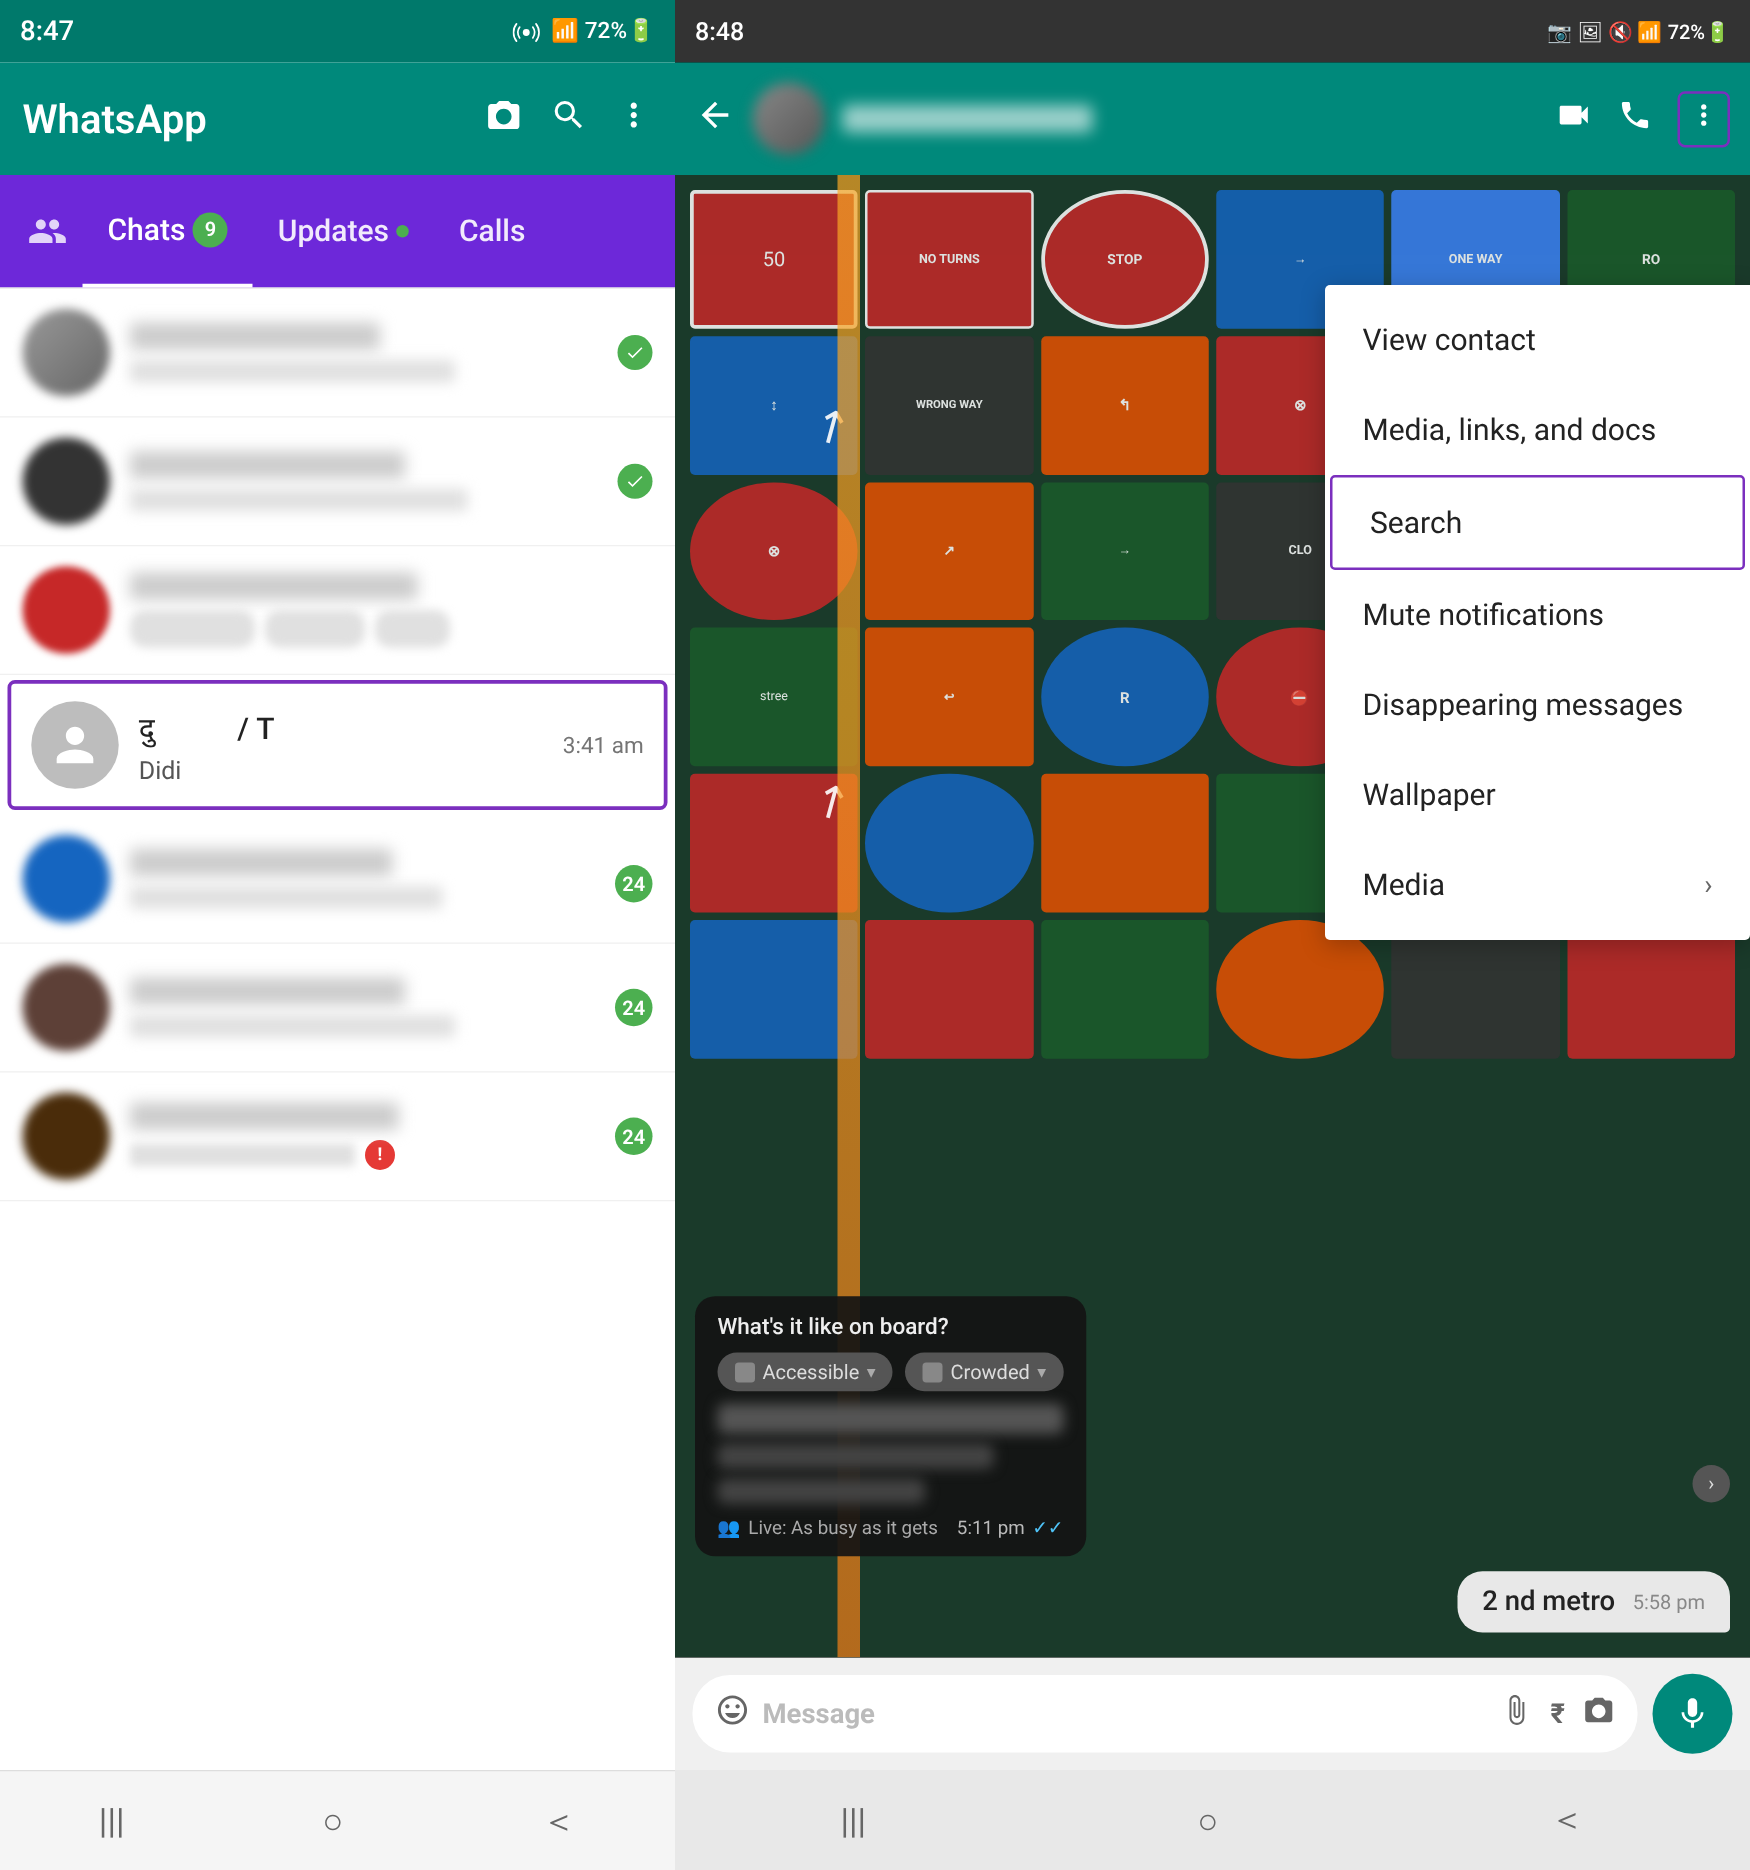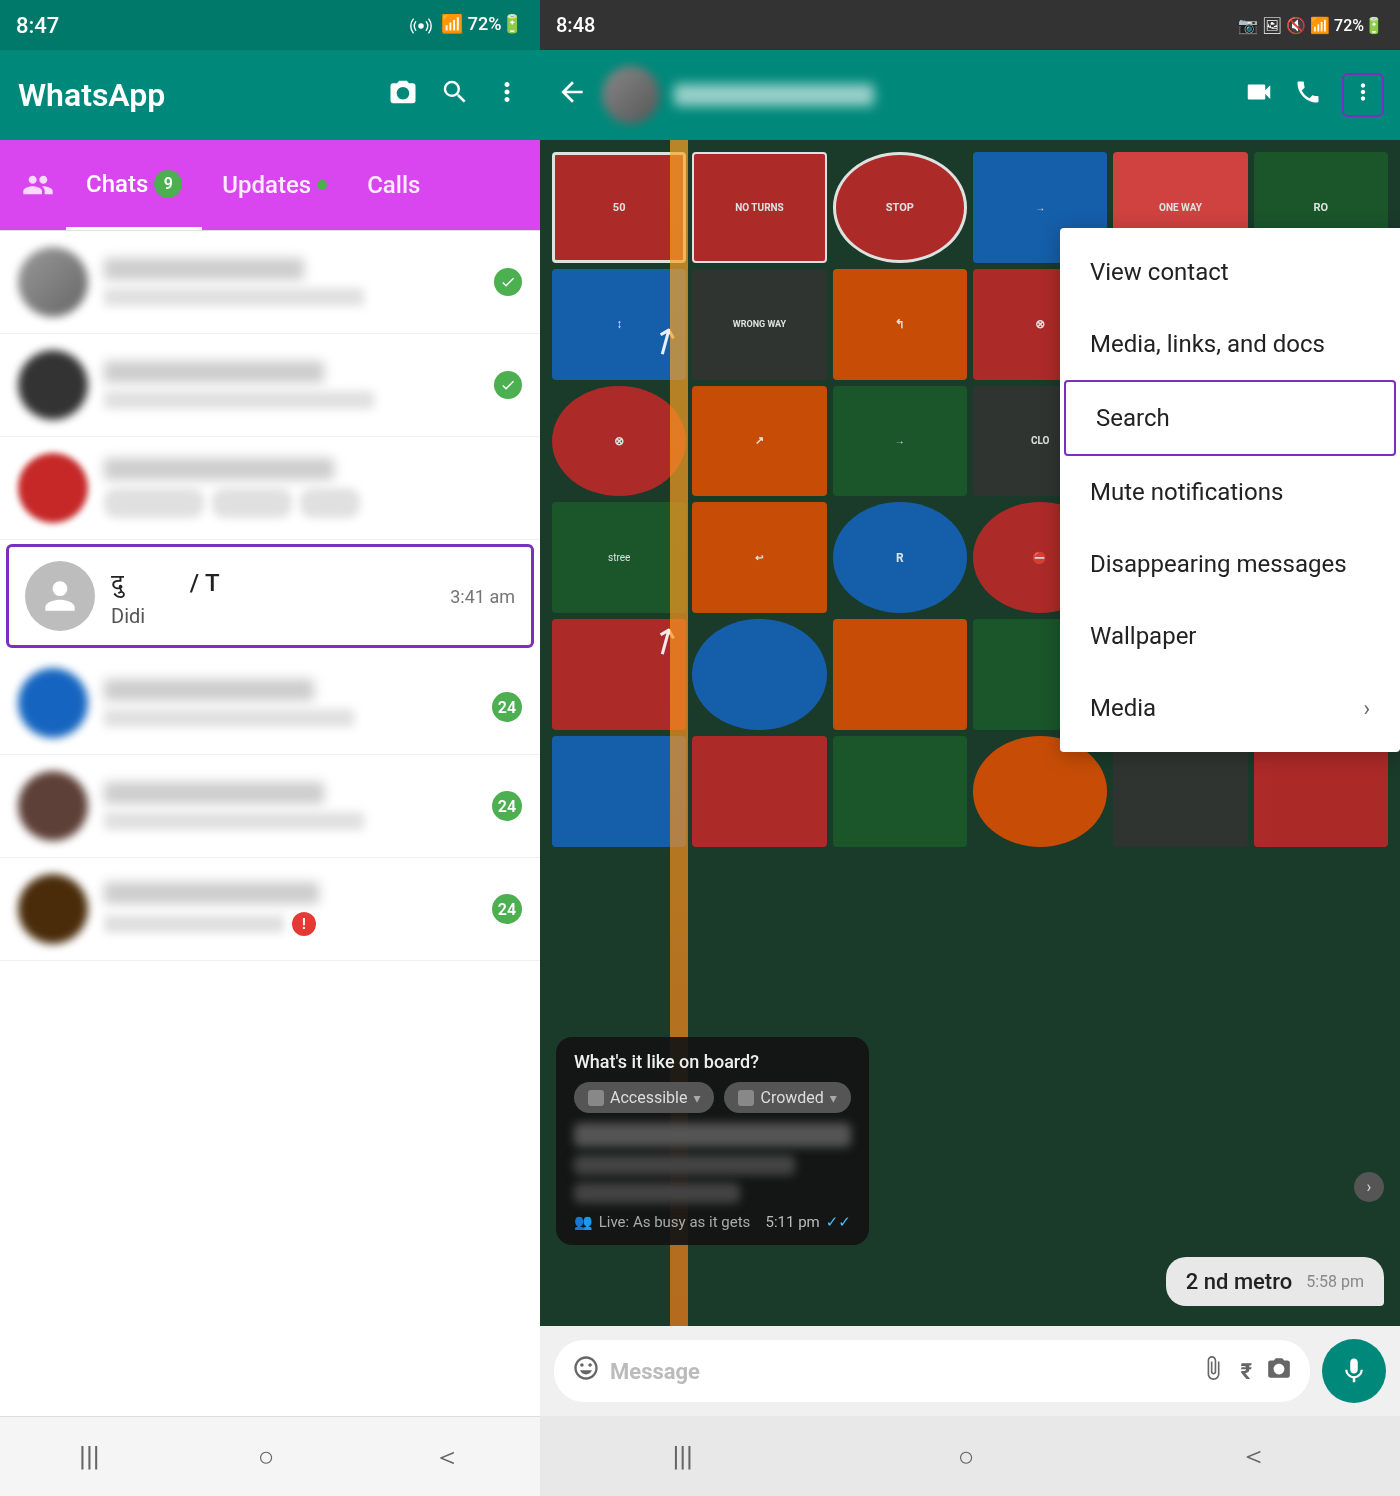--- a/index.html
+++ b/index.html
@@ -55,21 +55,21 @@
       align-items: center;
     }
 
     .header-icon {
       color: #fff;
       font-size: 26px;
       cursor: pointer;
     }
 
     .tabs-bar {
-      background: #d946ef;
+      background: #6d28d9;
       display: flex;
       align-items: center;
       height: 90px;
       padding: 0 10px;
       gap: 0;
     }
 
     .tab-community {
       color: rgba(255,255,255,0.85);
       font-size: 28px;
@@ -625,25 +625,25 @@
       </div>
     </div>
   </div>
 
   <div class="chat-body">
 
     <div class="chat-wallpaper">
 
       <div style="position:absolute;inset:0;display:grid;grid-template-columns:repeat(6,1fr);grid-template-rows:repeat(10,1fr);gap:6px;padding:12px;opacity:0.85;">
 
-        <div style="background:#c62828;border-radius:4px;display:flex;align-items:center;justify-content:center;color:white;font-size:11px;font-weight:700;border:3px solid white;">50</div>
+        <div style="background:#c62828;border-radius:4px;display:flex;align-items:center;justify-content:center;color:white;font-size:16px;font-weight:400;border:3px solid white;">50</div>
         <div style="background:#c62828;border-radius:4px;display:flex;align-items:center;justify-content:center;color:white;font-size:10px;font-weight:700;border:2px solid white;">NO TURNS</div>
         <div style="background:#c62828;border-radius:50%;display:flex;align-items:center;justify-content:center;color:white;font-size:11px;font-weight:700;border:3px solid white;">STOP</div>
         <div style="background:#1565c0;border-radius:4px;display:flex;align-items:center;justify-content:center;color:white;font-size:10px;font-weight:700;">→</div>
-        <div style="background:#ef4444;border-radius:4px;display:flex;align-items:center;justify-content:center;color:white;font-size:10px;font-weight:700;">ONE WAY</div>
+        <div style="background:#3b82f6;border-radius:4px;display:flex;align-items:center;justify-content:center;color:white;font-size:10px;font-weight:700;">ONE WAY</div>
         <div style="background:#1a5c2a;border-radius:4px;display:flex;align-items:center;justify-content:center;color:white;font-size:11px;font-weight:700;">RO</div>
 
         <div style="background:#1565c0;border-radius:4px;display:flex;align-items:center;justify-content:center;color:white;font-size:12px;font-weight:700;">↕</div>
         <div style="background:#333;border-radius:4px;display:flex;align-items:center;justify-content:center;color:white;font-size:9px;font-weight:700;">WRONG WAY</div>
         <div style="background:#e65100;border-radius:4px;display:flex;align-items:center;justify-content:center;color:white;font-size:12px;font-weight:700;">↰</div>
         <div style="background:#c62828;border-radius:4px;display:flex;align-items:center;justify-content:center;color:white;font-size:12px;font-weight:700;">⊗</div>
         <div style="background:#1a5c2a;border-radius:4px;display:flex;align-items:center;justify-content:center;color:white;font-size:10px;font-weight:700;">SPEED 50</div>
         <div style="background:#1565c0;border-radius:50%;display:flex;align-items:center;justify-content:center;color:white;font-size:10px;font-weight:700;">R</div>
 
         <div style="background:#c62828;border-radius:50%;display:flex;align-items:center;justify-content:center;color:white;font-size:12px;font-weight:700;">⊗</div>

